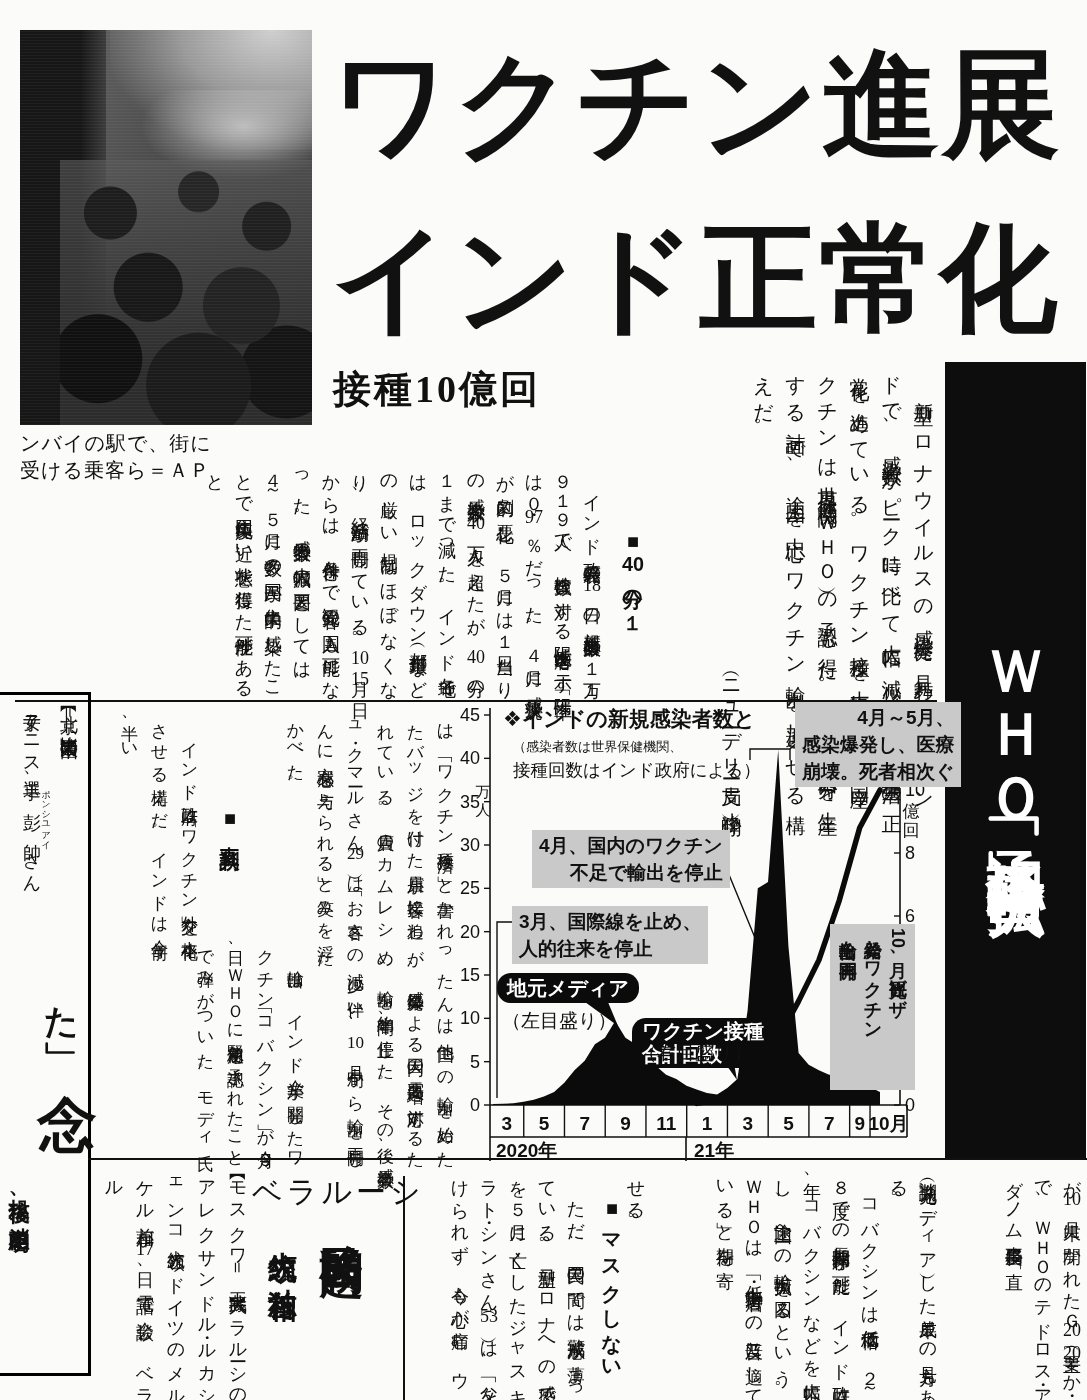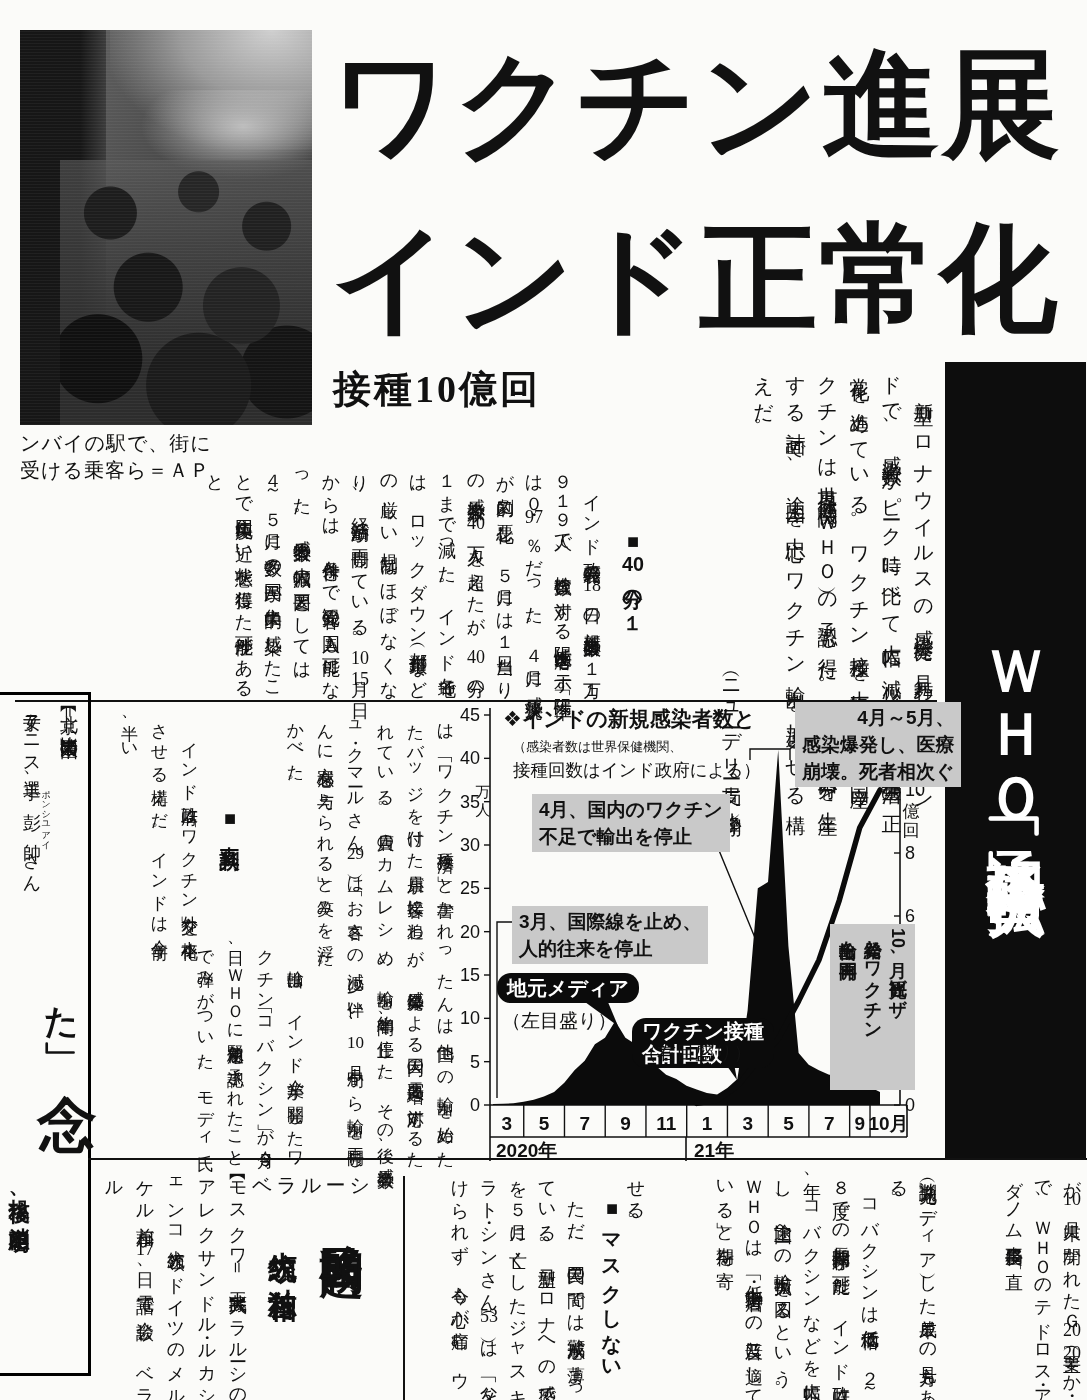--- a/index.html
+++ b/index.html
@@ -170,21 +170,21 @@
 </svg>
 
 <div class="abs" style="left:503px;top:706px;width:300px;font-family:'Liberation Sans','DejaVu Sans',sans-serif;">
   <div style="font-weight:700;font-size:21px;line-height:26px;">❖インドの新規感染者数と</div>
   <div style="font-family:Liberation Mono, monospace;font-size:13px;line-height:22px;padding-left:10px;margin-top:5px;">（感染者数は世界保健機関、</div>
   <div style="font-family:'Liberation Serif',serif;font-size:17.5px;line-height:22px;padding-left:10px;">接種回数はインド政府による）</div>
 </div>
 
 <div class="abs gnote pre" style="left:512px;top:906px;">3月、国際線を止め、
 人的往来を停止</div>
-<div class="abs gnote pre" style="left:532px;top:794px;">4月、国内のワクチン
+<div class="abs gnote pre" style="left:532px;top:830px;text-align:right;">4月、国内のワクチン
 不足で輸出を停止</div>
 <div class="abs gnote pre" style="left:795px;top:702px;text-align:right;">4月～5月、
 感染爆発し、医療
 崩壊。死者相次ぐ</div>
 <div class="abs gnote pre v" style="left:830px;top:924px;height:158px;font-size:18px;line-height:25px;padding:4px 5px;">10月、観光ビザ
 発給とワクチン
 輸出を再開</div>
 
 <div class="abs bubble" style="left:497px;top:973px;">地元メディア</div>
 <div class="abs scalenote" style="left:502px;top:1008px;">（左目盛り）</div>
@@ -214,19 +214,19 @@
 <div class="abs v body-col" style="left:622px;top:1168px;width:28px;height:230px;">せる。</div>
 
 <div class="abs v colhead" style="left:594px;top:1168px;width:32px;height:230px;">■マスクしない</div>
 
 <div class="abs v body-col" style="left:412px;top:1168px;width:178px;height:230px;">
   <p>　ただ、国民の間では警戒感が薄まっている。新型コロナへの感染で父を５月に亡くしたジャスキラト・シンさん（<span class="t">53</span>）は、「父を助けられず、今も心が痛む。ウ</p>
 </div>
 
 <div class="abs" style="left:403px;top:1176px;width:1.6px;height:224px;background:#111;"></div>
 
-<div class="abs" style="left:252px;top:1172px;font-family:Liberation Serif, serif;font-size:20px;letter-spacing:4px;">ベラルーシ</div>
+<div class="abs" style="left:252px;top:1172px;font-family:Liberation Serif, serif;font-size:30px;letter-spacing:4px;">ベラルーシ</div>
 <div class="abs v" style="left:320px;top:1210px;height:190px;font-family:'Liberation Sans','DejaVu Sans',sans-serif;font-weight:900;font-size:44px;line-height:1;letter-spacing:4px;">移民問題</div>
 <div class="abs v" style="left:266px;top:1228px;height:172px;font-weight:700;font-size:29px;line-height:1.1;letter-spacing:2px;overflow:hidden;">大統領　独首相</div>
 
 <div class="abs v body-col" style="left:95px;top:1168px;width:158px;height:230px;line-height:31px;">
   <p>【モスクワ＝工藤武人】ベラルーシのアレクサンドル・ルカシェンコ大統領とドイツのメルケル首相が<span class="t">17</span>日、電話で会談し、ベラル</p>
 </div>
 
 </body></html>

